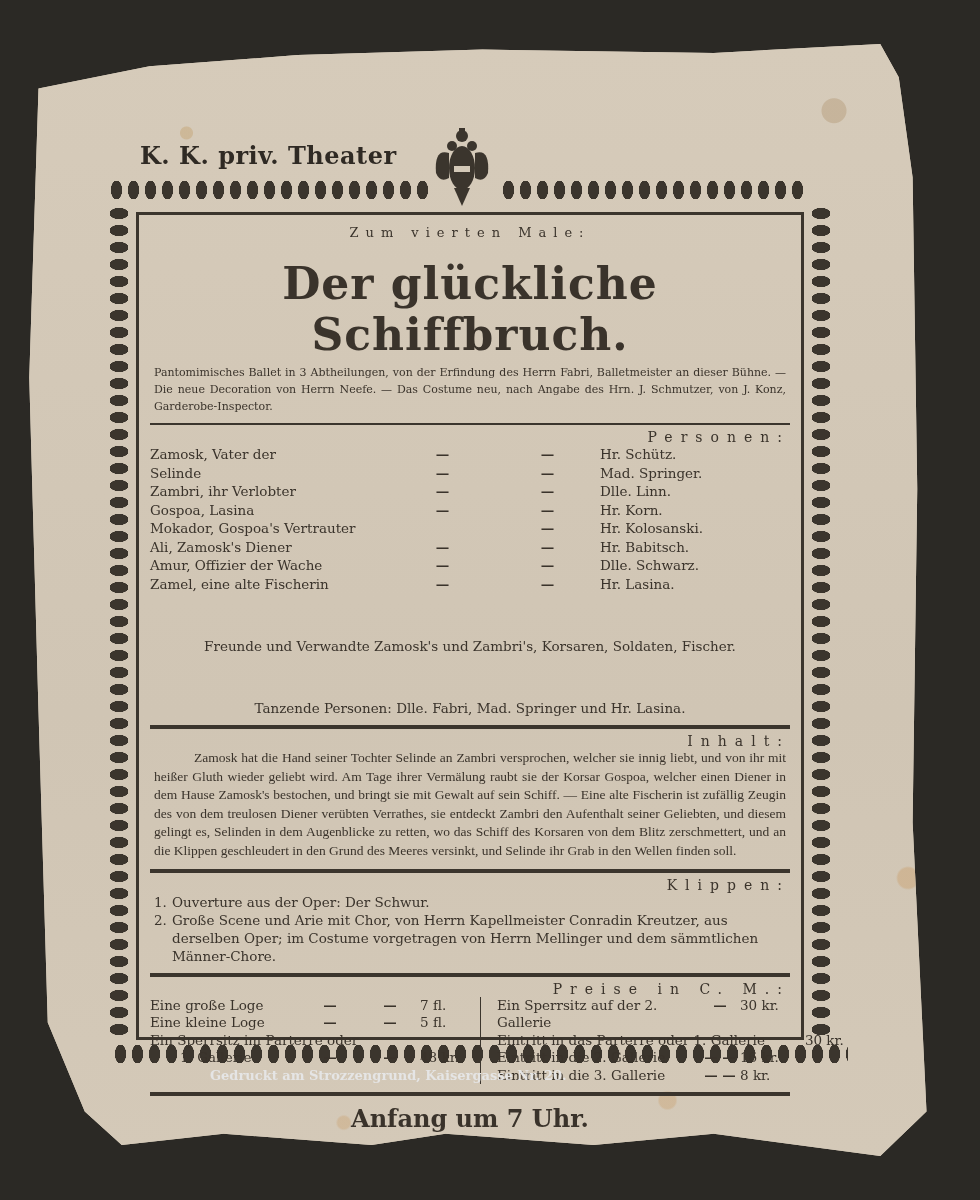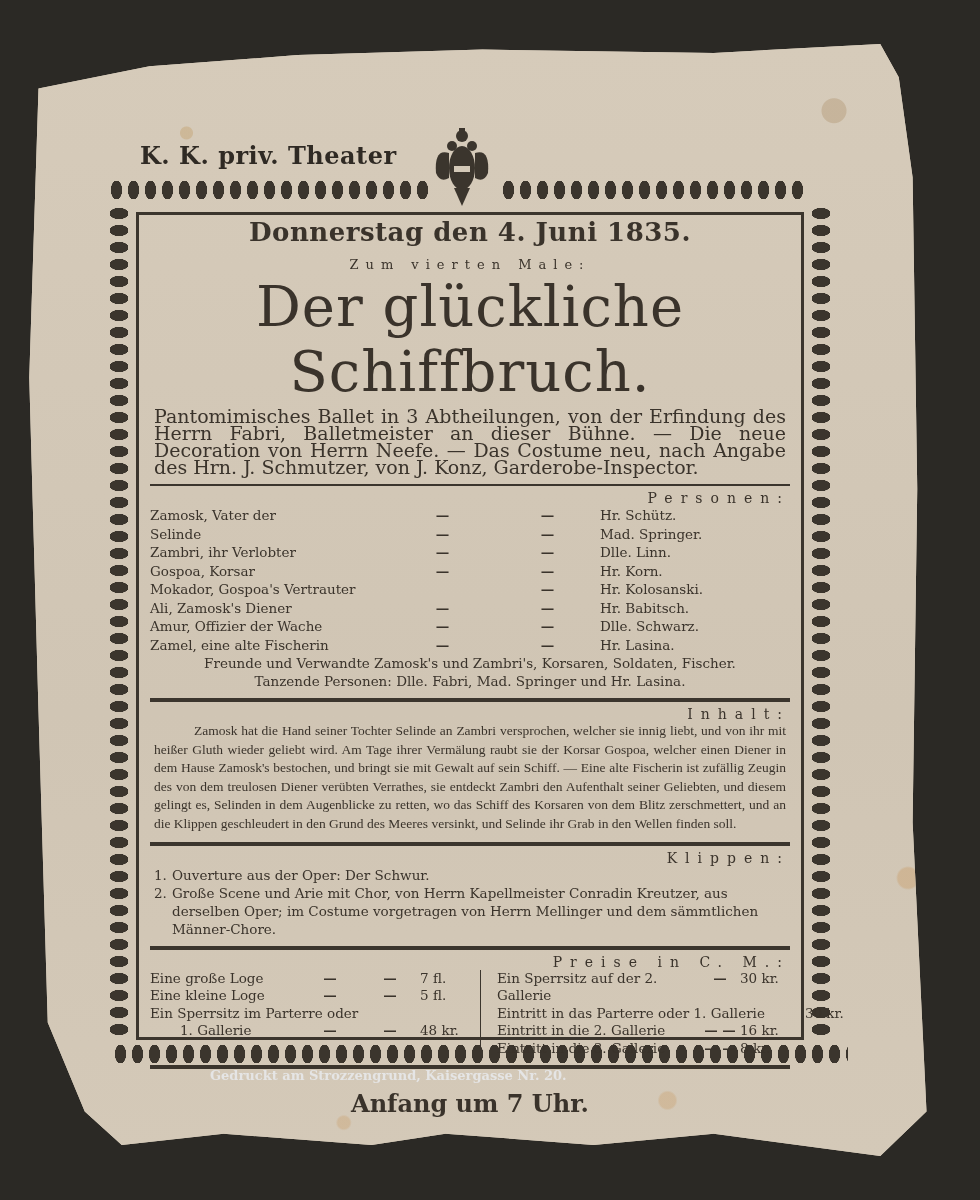--- a/index.html
+++ b/index.html
@@ -40,38 +40,38 @@
     background-size:28px 17px; background-repeat:repeat-y;
   }
   .frame {
     position:absolute; left:136px; top:212px; width:662px; height:822px;
     border:3px solid #3b352d; border-top-width:3px;
   }
   .content { position:absolute; left:150px; top:215px; width:640px; }
   .center { text-align:center; }
   .date { font-size:26px; font-weight:bold; margin-top:2px; letter-spacing:0.5px; }
   .spaced { font-size:13px; letter-spacing:7px; margin-top:10px; }
-  .title { font-size:56px; font-weight:normal; margin-top:2px; letter-spacing:1px; }
-  .desc { font-size:19px; line-height:17px; text-align:justify; margin-top:4px; padding:0 4px; }
+  .title { font-size:44px; font-weight:bold; margin-top:18px; letter-spacing:1px; }
+  .desc { font-size:11px; line-height:17px; text-align:justify; margin-top:4px; padding:0 4px; }
   .rule { height:2px; background:#3b352d; margin:8px 0 4px; }
   .rule.thick { height:4px; }
   .section-title { font-size:14px; letter-spacing:8px; text-align:right; margin:4px 0 0; }
   .cast { position:relative; font-size:13.5px; line-height:18.5px; }
   .cast-row { display:grid; grid-template-columns:240px 105px 105px 190px; }
   .dash { text-align:center; font-weight:bold; }
-  .extra { font-size:13.5px; line-height:18px; text-align:center; }
+  .extra { font-size:13.5px; line-height:18px; text-align:center;margin-top:44px; }
   .plot { font-size:13.5px; line-height:18.6px; text-align:justify; text-indent:40px; padding:0 4px;font-family:Liberation Serif, serif; }
   .list { font-size:13.5px; line-height:18px; padding:0 4px; }
   .list .item { display:flex; }
   .list .num { width:18px; flex:none; }
   .prices { display:grid; grid-template-columns:330px 310px; font-size:13.5px; line-height:17.5px; }
   .prices .col-r { border-left:1.5px solid #3b352d; padding-left:16px; }
   .price-row { display:grid; grid-template-columns:1fr 60px 60px 60px; }
   .price-row-r { display:grid; grid-template-columns:1fr 40px 50px; }
-  .start { font-size:24px; font-weight:bold; text-align:center; margin-top:20px; }
+  .start { font-size:24px; font-weight:bold; text-align:center; margin-top:8px; }
   .printer { position:absolute; left:210px; top:1068px; font-size:13px; font-weight:bold; color:#e5e5e5; }
 </style>
 </head>
 <body>
 
 <div class="paper"></div>
 
 <div class="header-line">
   <span class="header-left">K. K. priv. Theater</span>
 </div>
@@ -91,21 +91,20 @@
 
 <div class="orn-row" style="left:108px; top:176px; width:322px;"></div>
 <div class="orn-row" style="left:500px; top:176px; width:305px;"></div>
 <div class="orn-row" style="left:112px; top:1040px; width:736px;"></div>
 <div class="orn-col" style="left:105px; top:205px; height:835px;"></div>
 <div class="orn-col" style="left:807px; top:205px; height:835px;"></div>
 
 <div class="frame"></div>
 
 <div class="content">
-  <div class="center date">Donnerstag den 4. Juni 1835.</div>
   <div class="center spaced">Zum vierten Male:</div>
   <div class="center title">Der glückliche Schiffbruch.</div>
   <div class="desc">Pantomimisches Ballet in 3 Abtheilungen, von der Erfindung des Herrn Fabri, Balletmeister an dieser Bühne. — Die neue Decoration von Herrn Neefe. — Das Costume neu, nach Angabe des Hrn. J. Schmutzer, von J. Konz, Garderobe-Inspector.</div>
 
   <div class="rule"></div>
   <div class="section-title">Personen:</div>
   <div class="cast">
     <div class="cast-row">
         <span>Zamosk, Vater der</span>
         <span class="dash">—</span>
@@ -118,21 +117,21 @@
         <span class="dash">—</span>
         <span>Mad. Springer.</span>
       </div>
     <div class="cast-row">
         <span>Zambri, ihr Verlobter</span>
         <span class="dash">—</span>
         <span class="dash">—</span>
         <span>Dlle. Linn.</span>
       </div>
     <div class="cast-row">
-        <span>Gospoa, Korsar</span>
+        <span>Gospoa, Lasina</span>
         <span class="dash">—</span>
         <span class="dash">—</span>
         <span>Hr. Korn.</span>
       </div>
     <div class="cast-row">
         <span>Mokador, Gospoa's Vertrauter</span>
         <span class="dash"></span>
         <span class="dash">—</span>
         <span>Hr. Kolosanski.</span>
       </div>

